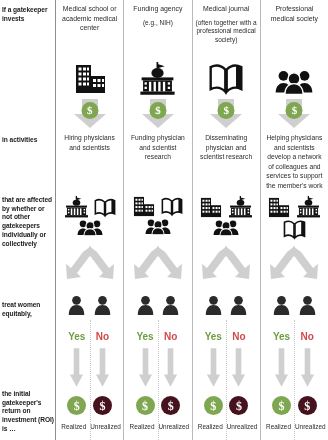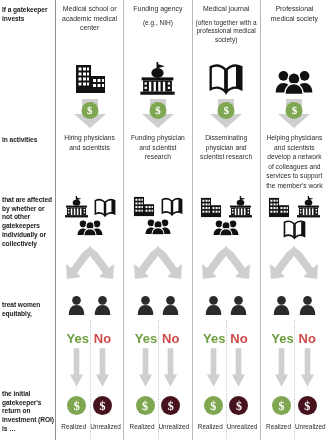--- a/index.html
+++ b/index.html
@@ -129,21 +129,21 @@
     box-sizing:border-box;
   }
   .person-slot{width:40%;display:flex;justify-content:center;}
   
   .yesno{
     position:absolute;
     top:331px;left:0;right:0;
     display:flex;justify-content:space-around;
     padding:0 8px;
     box-sizing:border-box;
-    font-size:13px;font-weight:bold;
+    font-size:10px;font-weight:bold;
   }
   .yesno span{width:40%;text-align:center;}
   .yes{color:#6d9e3f;}
   .no{color:#d04a4a;}
   
   .arrows{
     position:absolute;
     top:348px;left:0;right:0;
     display:flex;justify-content:space-around;
     padding:0 8px;

